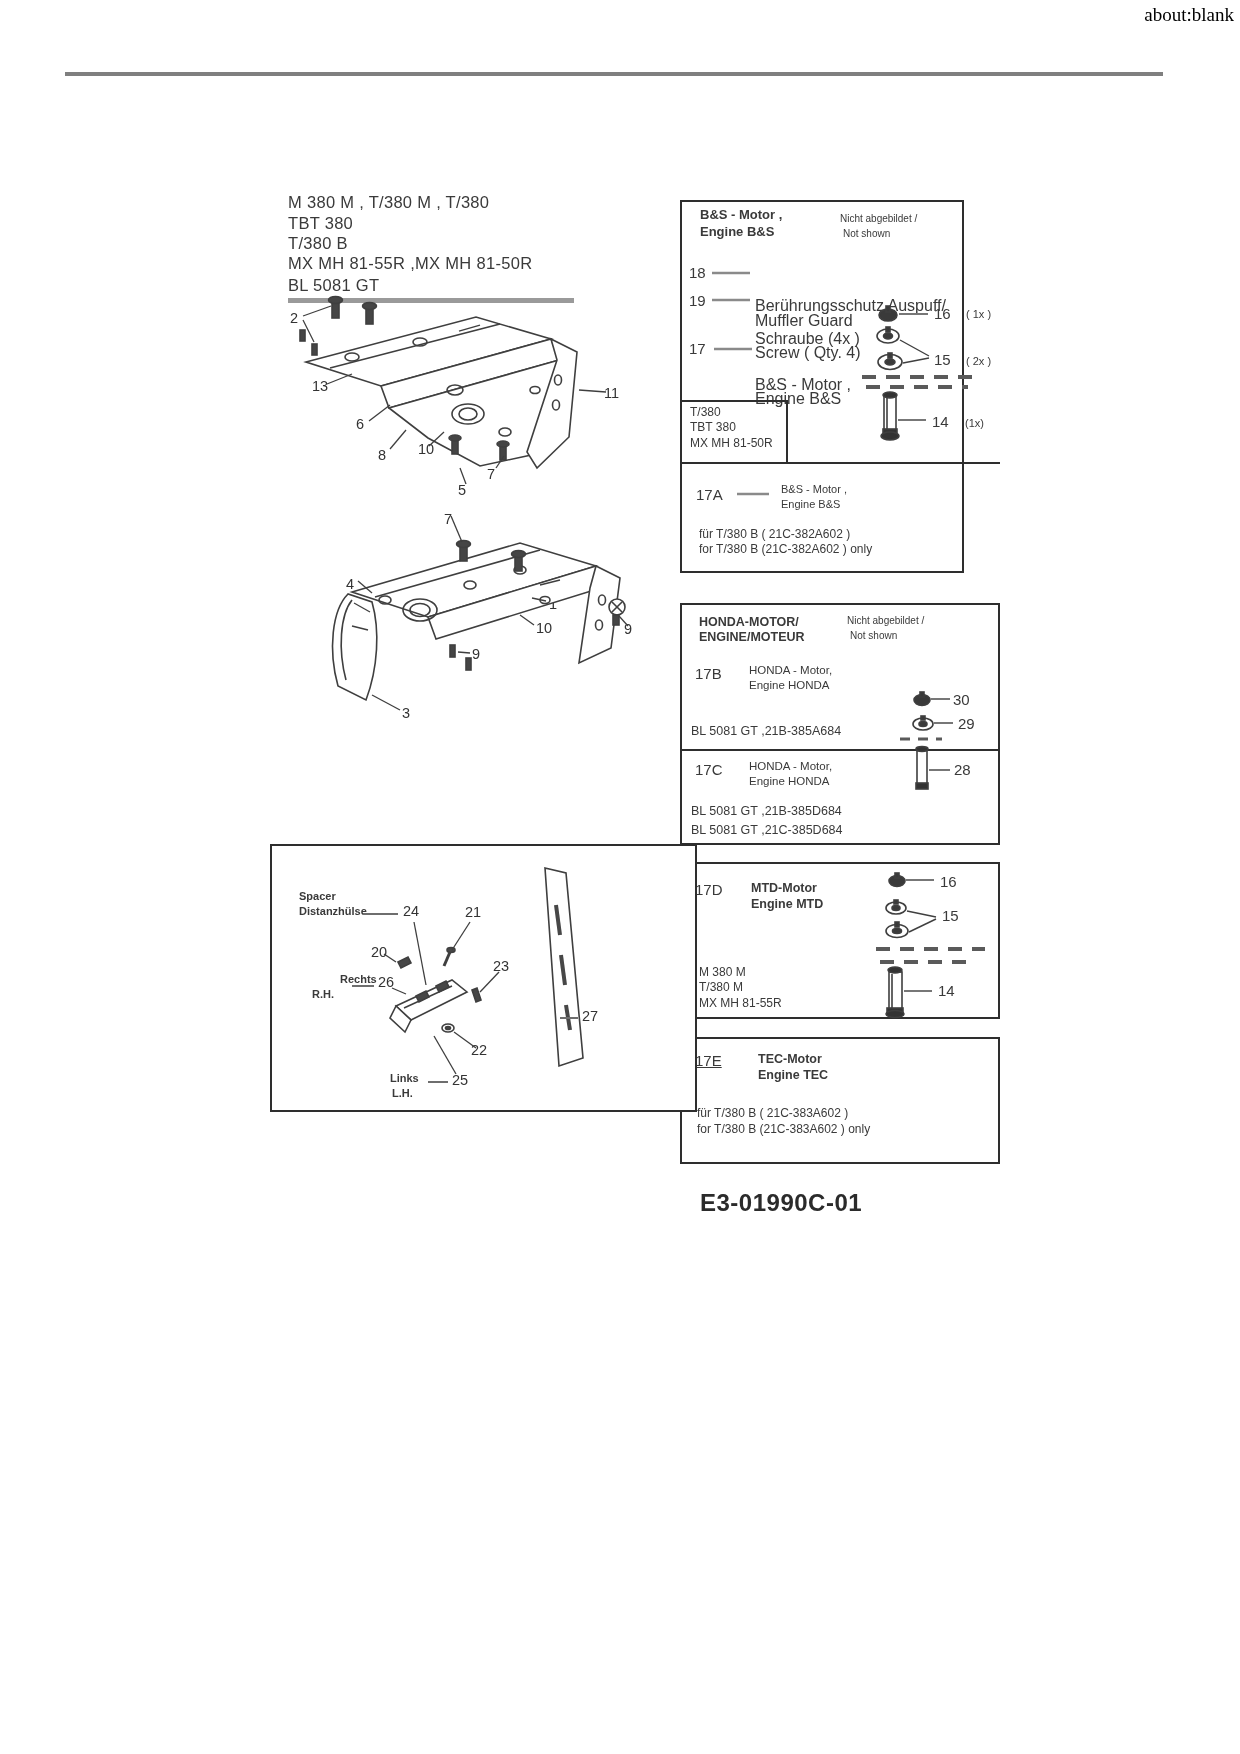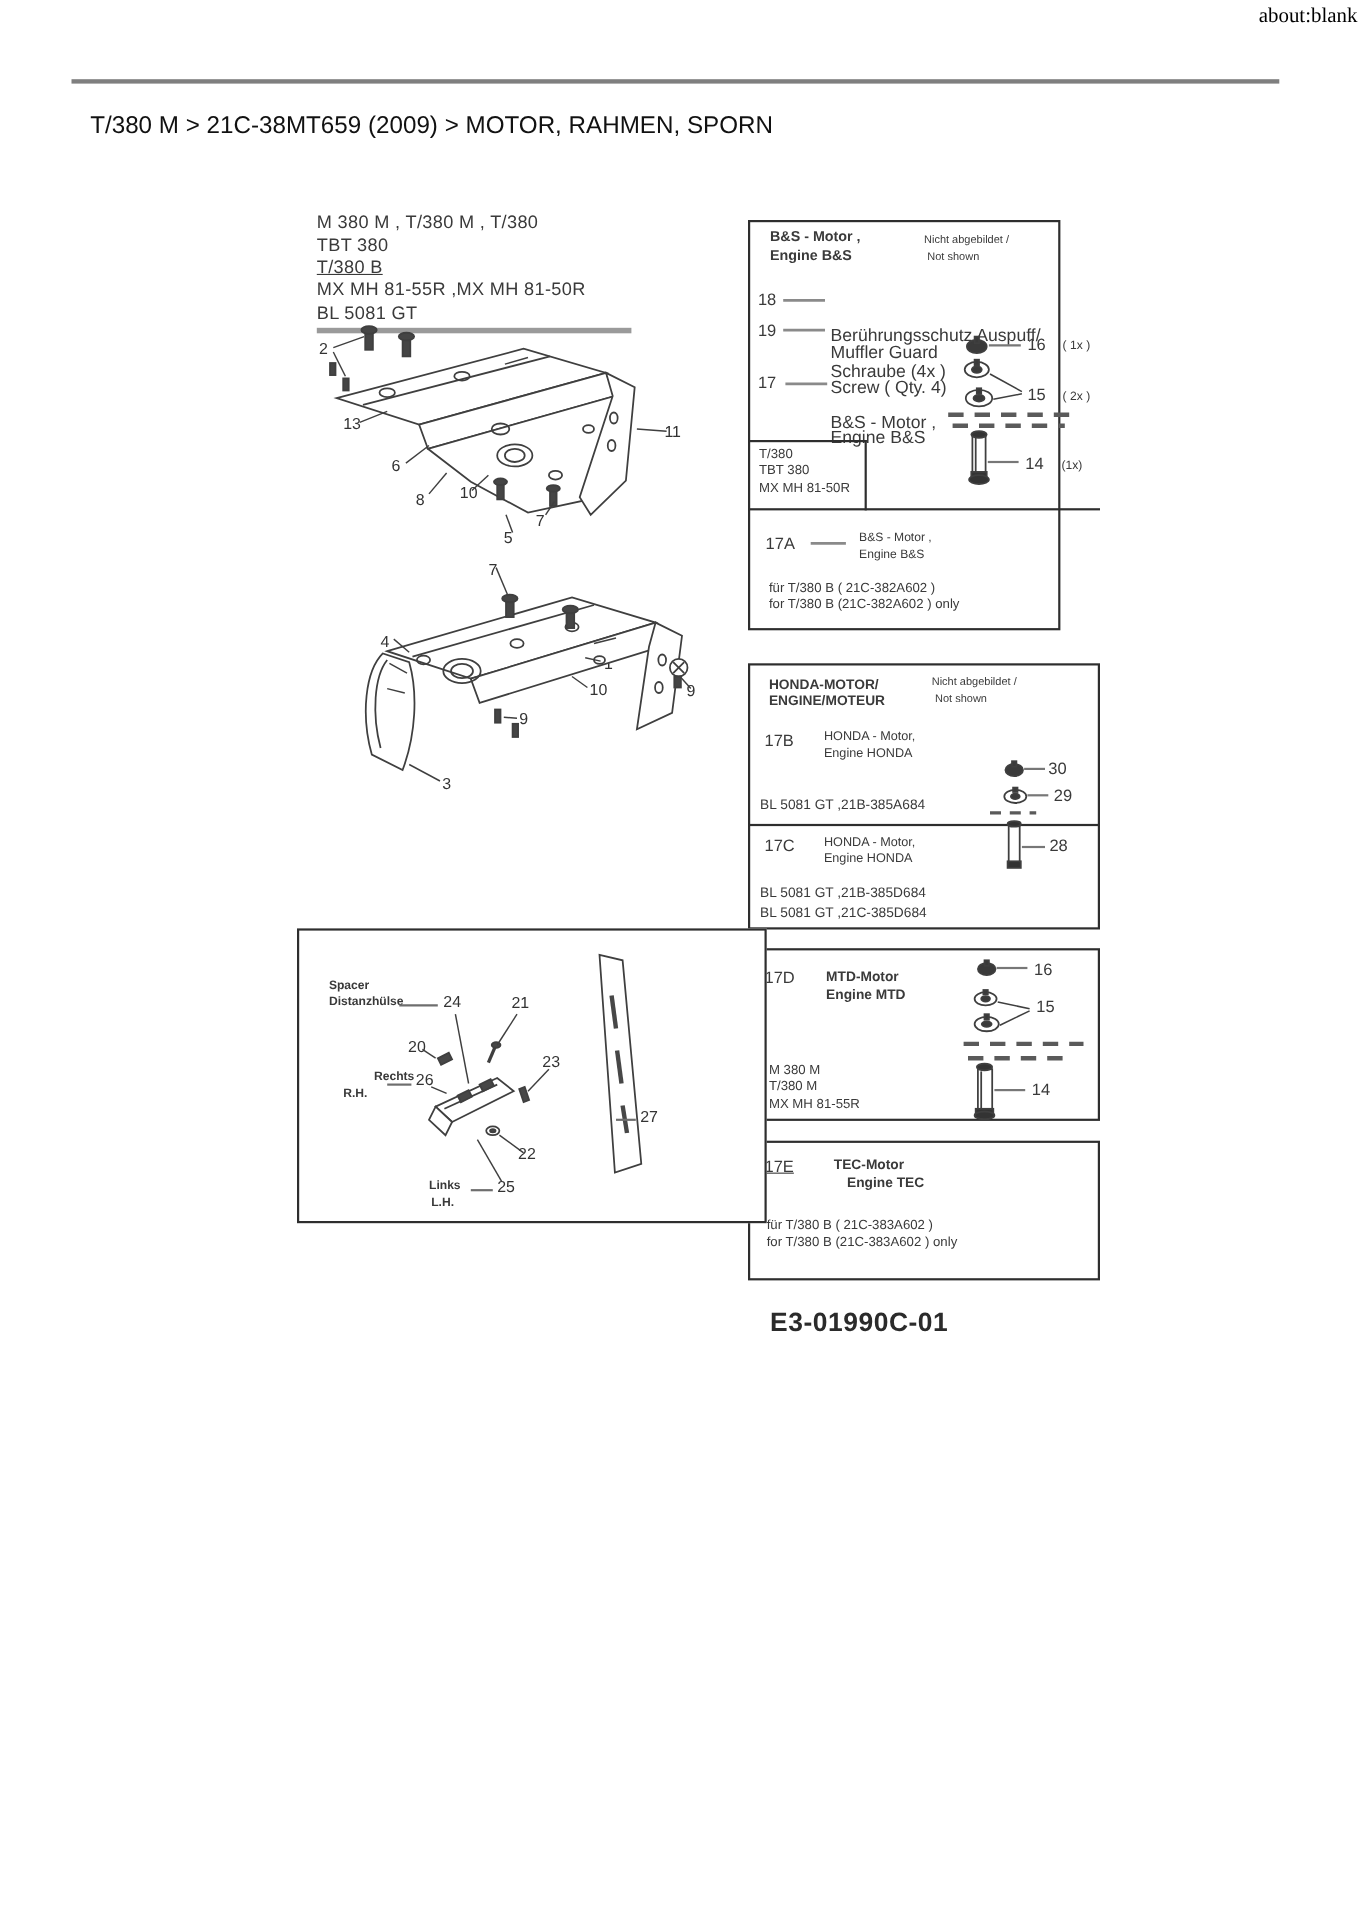--- a/index.html
+++ b/index.html
@@ -29,28 +29,27 @@
   .callout{font-size:14.5px;color:#333;}
 </style>
 </head>
 <body>
 
 <div class="page">
 
   <span class="abs serif fs19" style="right:6px;top:4px;color:#000;">about:blank</span>
   <div class="toprule"></div>
 
-  <span class="abs fs22" style="left:82px;top:102px;">T/380 M  &gt;  21C-38MT659 (2009)  &gt;  MOTOR, RAHMEN, SPORN</span>
 
   <div class="abs" style="left:0;top:0;width:1240px;height:1754px;">
 
     <div>
       <span class="abs fs16" style="left:288px;top:193px;">M 380 M  , T/380 M , T/380</span>
       <span class="abs fs16" style="left:288px;top:214px;">TBT 380</span>
-      <span class="abs fs16" style="left:288px;top:234px;text-decoration:underline;">T/380 B</span>
+      <span class="abs fs16" style="left:288px;top:234px;">T/380 B</span>
       <span class="abs fs16" style="left:288px;top:254px;">MX MH 81-55R ,MX MH 81-50R</span>
       <span class="abs fs16" style="left:288px;top:276px;">BL 5081 GT</span>
       <div class="modelrule"></div>
     </div>
 
     <div class="panel" style="left:680px;top:200px;width:284px;height:373px;">
       <span class="abs b fs13" style="left:18px;top:6px;">B&amp;S - Motor ,</span>
       <span class="abs b fs13" style="left:18px;top:23px;">Engine B&amp;S</span>
       <span class="abs fs10" style="left:158px;top:11px;">Nicht abgebildet /</span>
       <span class="abs fs10" style="left:161px;top:26px;">Not shown</span>
@@ -121,21 +120,21 @@
       <span class="abs fs12" style="left:17px;top:117px;">T/380 M</span>
       <span class="abs fs12" style="left:17px;top:133px;">MX MH 81-55R</span>
       <span class="abs fs15" style="left:258px;top:10px;">16</span>
       <span class="abs fs15" style="left:260px;top:44px;">15</span>
       <span class="abs fs15" style="left:256px;top:119px;">14</span>
     </div>
 
     <div class="panel" style="left:680px;top:1037px;width:320px;height:127px;">
       <span class="abs fs15" style="left:13px;top:14px;text-decoration:underline;">17E</span>
       <span class="abs b fs125" style="left:76px;top:13px;">TEC-Motor</span>
-      <span class="abs b fs125" style="left:76px;top:29px;margin-left:12px;">Engine TEC</span>
+      <span class="abs b fs125" style="left:76px;top:29px;">Engine TEC</span>
       <span class="abs fs12" style="left:15px;top:68px;">für T/380 B  ( 21C-383A602 )</span>
       <span class="abs fs12" style="left:15px;top:84px;">for T/380 B  (21C-383A602 )  only</span>
     </div>
 
     <div class="panel" style="left:270px;top:844px;width:427px;height:268px;border-width:2.5px;">
       <span class="abs b fs11" style="left:27px;top:44px;">Spacer</span>
       <span class="abs b fs11" style="left:27px;top:59px;">Distanzhülse</span>
       <span class="abs callout" style="left:131px;top:57px;">24</span>
       <span class="abs callout" style="left:193px;top:58px;">21</span>
       <span class="abs callout" style="left:99px;top:98px;">20</span>

